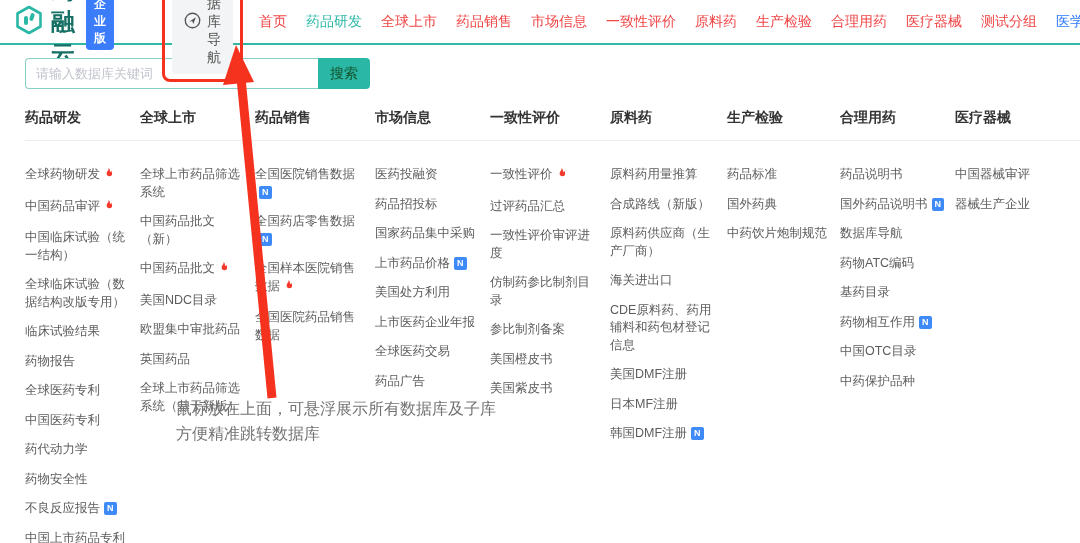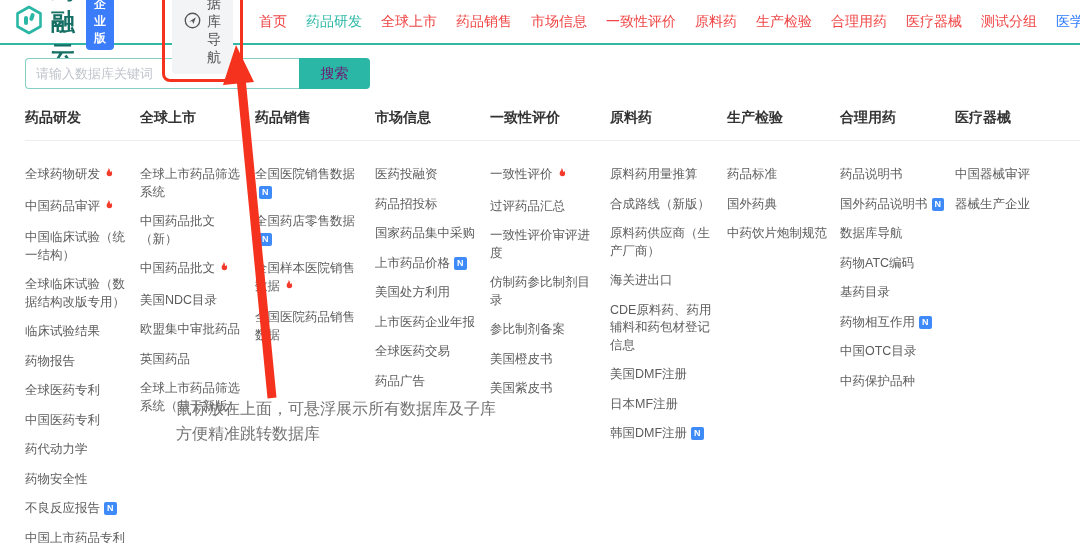--- a/index.html
+++ b/index.html
@@ -34,21 +34,21 @@
   .topnav .nav-item.teal { color:#2ab7a5; }
   .topnav .nav-item.blue { color:#2e7bff; }
   
   .search-row { display:flex; margin:13px 0 4px 25px; width:345px; height:31px; }
   .search-input {
     flex:1; border:1px solid #86cfc5; border-right:none; border-radius:4px 0 0 4px;
     padding:0 10px; font-size:13px; color:#333; outline:none; font-family:inherit;
   }
   .search-input::placeholder { color:#c0c4cc; }
   .search-btn {
-    width:71px; background:#2ab7a5; color:#701a75; border:none;
+    width:52px; background:#2ab7a5; color:#14532d; border:none;
     border-radius:0 4px 4px 0; font-size:14px; cursor:pointer; font-family:inherit;
   }
   
   .mega { padding:16px 0 0 25px; }
   .col-grid {
     display:grid;
     grid-template-columns:115px 115px 120px 115px 120px 117px 113px 115px 110px;
   }
   .col-title { font-size:14px; font-weight:bold; color:#333; padding-bottom:13px; }
   .menu-divider { height:1px; background:#ededed; margin:0 0 18px 0; width:1055px; }

